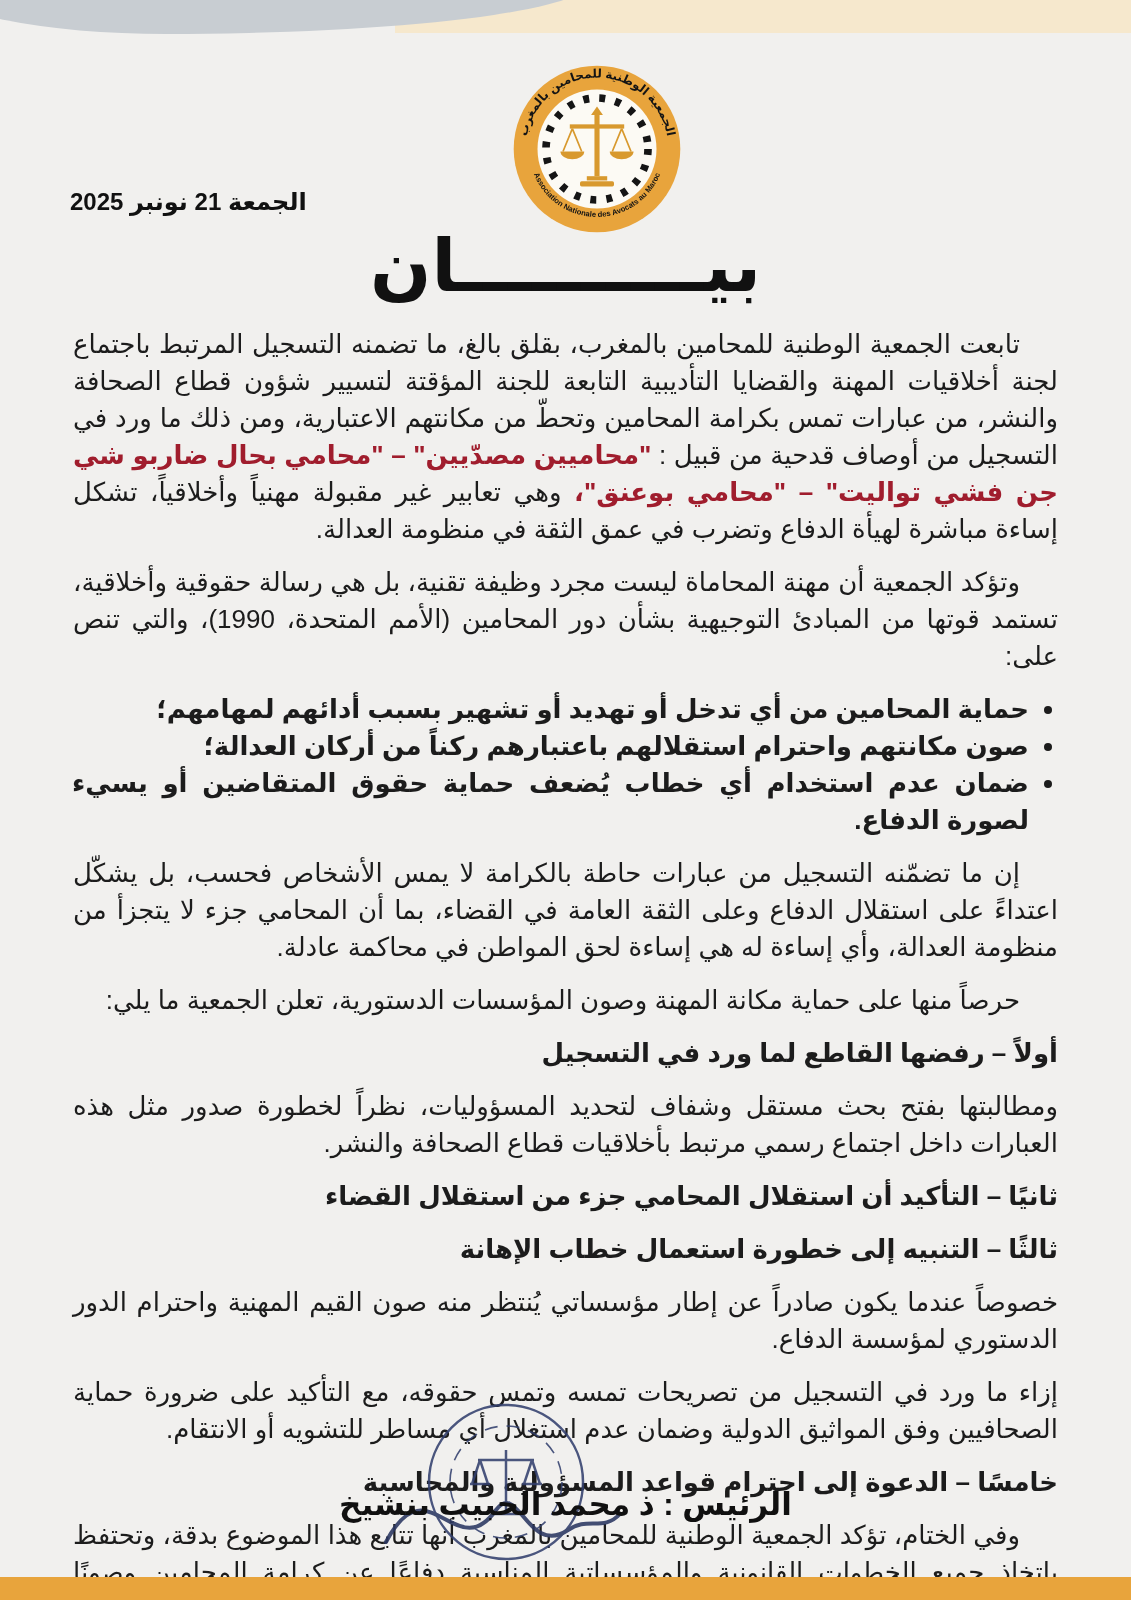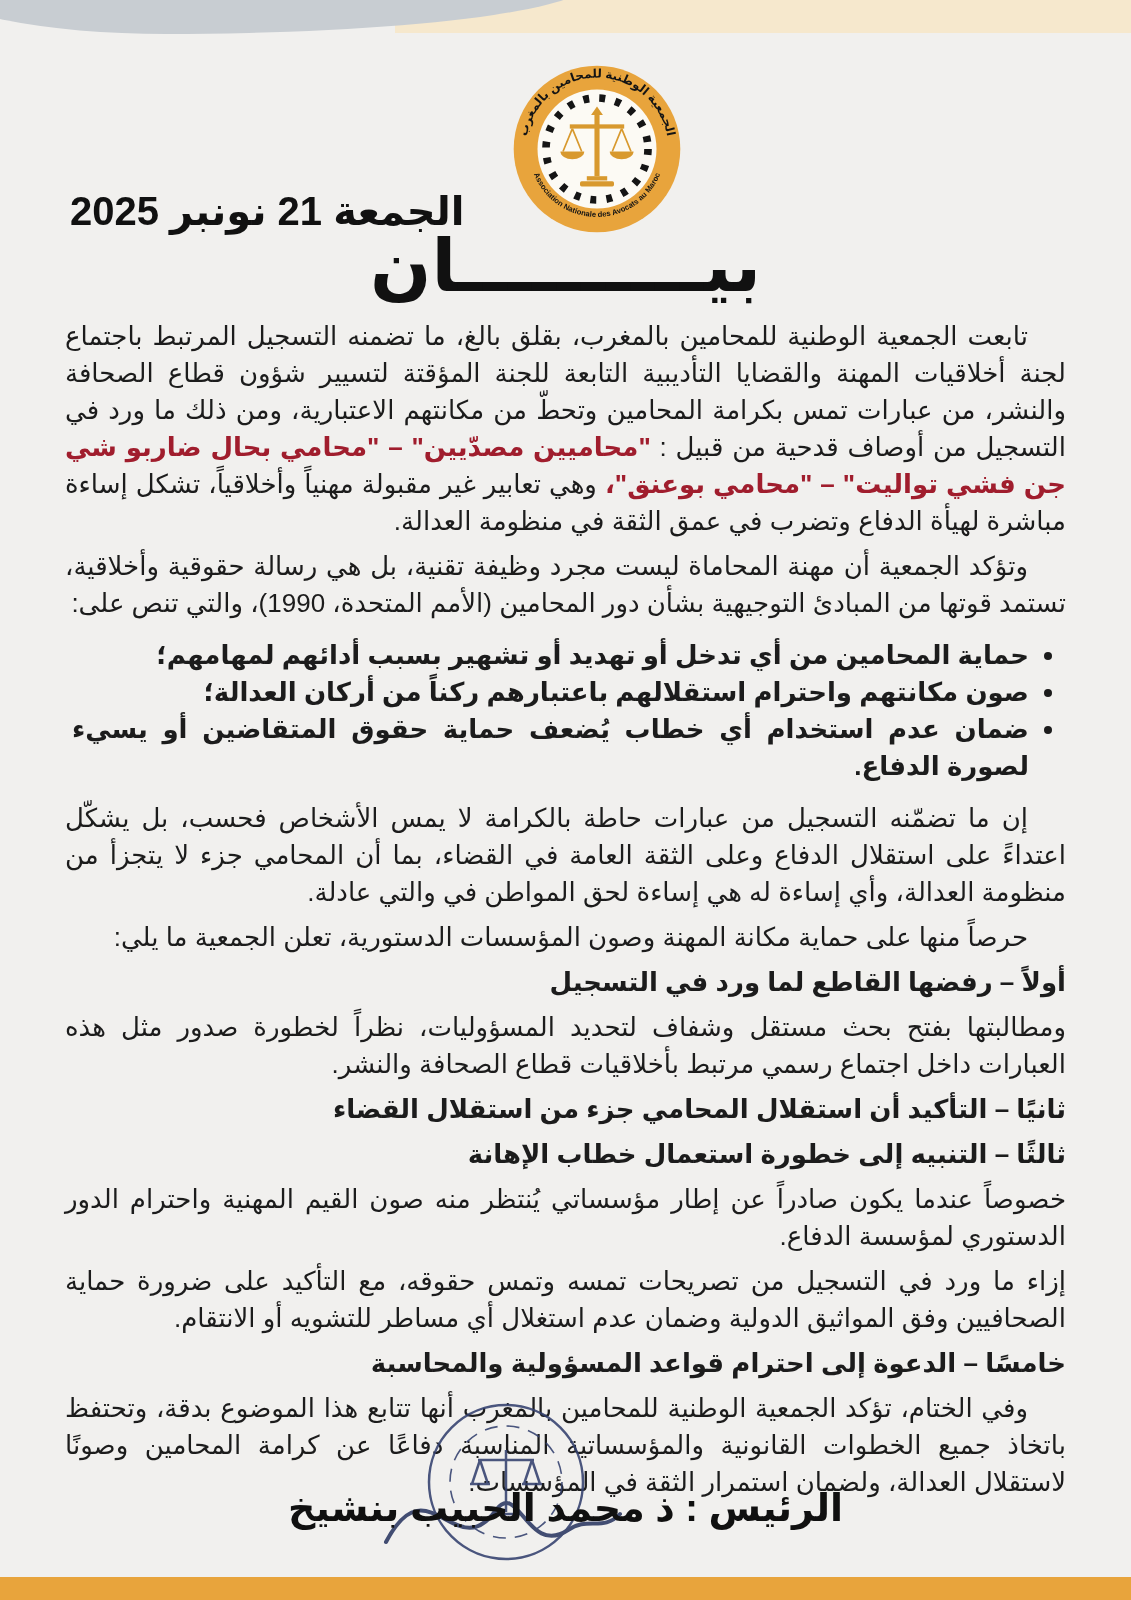--- a/index.html
+++ b/index.html
@@ -12,43 +12,43 @@
   
   .band-cream{position:absolute;top:0;left:395px;right:0;height:33px;background:#F6E8CD;}
   .band-gray{
     position:absolute;top:-26px;left:-60px;width:650px;height:60px;
     background:#C8CDD2;border-radius:0 0 75% 40% / 0 0 100% 90%;
   }
   
   .logo{position:absolute;left:512px;top:64px;width:170px;height:170px;}
   .date{
     position:absolute;left:70px;top:188px;direction:rtl;
-    font-weight:bold;font-size:40px;color:#111;
+    font-weight:bold;font-size:24px;color:#111;
   }
   .title{
     position:absolute;top:224px;left:0;width:100%;text-align:center;direction:rtl;
     font-weight:bold;font-size:72px;color:#111;letter-spacing:1px;
   }
   
   .content{
     position:absolute;top:310px;right:57px;left:57px;
     direction:rtl;text-align:justify;
     font-size:26px;line-height:37px;
   }
-  .content p{margin:8px;}
+  .content p{margin:16px;}
   .indent{text-indent:38px;}
   .red{color:#A01D2D;font-weight:bold;}
   ul.points{margin:15px;padding:0 30px 0 0;list-style:disc;}
   ul.points li{font-weight:bold;}
   .sec-h{font-weight:bold;margin:0;}
   
   .stamp{position:absolute;left:378px;top:1392px;width:250px;height:185px;opacity:.88;}
   .signature{
     position:absolute;top:1486px;left:0;width:100%;text-align:center;direction:rtl;
-    font-weight:bold;font-size:38px;color:#101010;
+    font-weight:bold;font-size:31px;color:#101010;
   }
   .bottom-bar{position:absolute;left:0;right:0;bottom:0;height:23px;background:#E8A43C;}
 </style>
 </head>
 <body>
 
 <div class="page">
 
   <div class="band-cream"></div>
   <div class="band-gray"></div>
@@ -87,21 +87,21 @@
     <p class="indent"><span>تابعت الجمعية الوطنية للمحامين بالمغرب، بقلق بالغ، ما تضمنه التسجيل المرتبط باجتماع لجنة أخلاقيات المهنة والقضايا التأديبية التابعة للجنة المؤقتة لتسيير شؤون قطاع الصحافة والنشر، من عبارات تمس بكرامة المحامين وتحطّ من مكانتهم الاعتبارية، ومن ذلك ما ورد في التسجيل من أوصاف قدحية من قبيل : </span><span class="red">"محاميين مصدّيين" – "محامي بحال ضاربو شي جن فشي تواليت" – "محامي بوعنق"،</span><span> وهي تعابير غير مقبولة مهنياً وأخلاقياً، تشكل إساءة مباشرة لهيأة الدفاع وتضرب في عمق الثقة في منظومة العدالة.</span></p>
 
     <p class="indent">وتؤكد الجمعية أن مهنة المحاماة ليست مجرد وظيفة تقنية، بل هي رسالة حقوقية وأخلاقية، تستمد قوتها من المبادئ التوجيهية بشأن دور المحامين (الأمم المتحدة، 1990)، والتي تنص على:</p>
 
     <ul class="points">
       <li>حماية المحامين من أي تدخل أو تهديد أو تشهير بسبب أدائهم لمهامهم؛</li>
       <li>صون مكانتهم واحترام استقلالهم باعتبارهم ركناً من أركان العدالة؛</li>
       <li>ضمان عدم استخدام أي خطاب يُضعف حماية حقوق المتقاضين أو يسيء لصورة الدفاع.</li>
     </ul>
 
-    <p class="indent">إن ما تضمّنه التسجيل من عبارات حاطة بالكرامة لا يمس الأشخاص فحسب، بل يشكّل اعتداءً على استقلال الدفاع وعلى الثقة العامة في القضاء، بما أن المحامي جزء لا يتجزأ من منظومة العدالة، وأي إساءة له هي إساءة لحق المواطن في والتي عادلة.</p>
+    <p class="indent">إن ما تضمّنه التسجيل من عبارات حاطة بالكرامة لا يمس الأشخاص فحسب، بل يشكّل اعتداءً على استقلال الدفاع وعلى الثقة العامة في القضاء، بما أن المحامي جزء لا يتجزأ من منظومة العدالة، وأي إساءة له هي إساءة لحق المواطن في محاكمة عادلة.</p>
     <p class="indent">حرصاً منها على حماية مكانة المهنة وصون المؤسسات الدستورية، تعلن الجمعية ما يلي:</p>
 
     <p class="sec-h">أولاً – رفضها القاطع لما ورد في التسجيل</p>
     <p>ومطالبتها بفتح بحث مستقل وشفاف لتحديد المسؤوليات، نظراً لخطورة صدور مثل هذه العبارات داخل اجتماع رسمي مرتبط بأخلاقيات قطاع الصحافة والنشر.</p>
 
     <p class="sec-h">ثانيًا – التأكيد أن استقلال المحامي جزء من استقلال القضاء</p>
 
     <p class="sec-h">ثالثًا – التنبيه إلى خطورة استعمال خطاب الإهانة</p>
     <p>خصوصاً عندما يكون صادراً عن إطار مؤسساتي يُنتظر منه صون القيم المهنية واحترام الدور الدستوري لمؤسسة الدفاع.</p>
 

